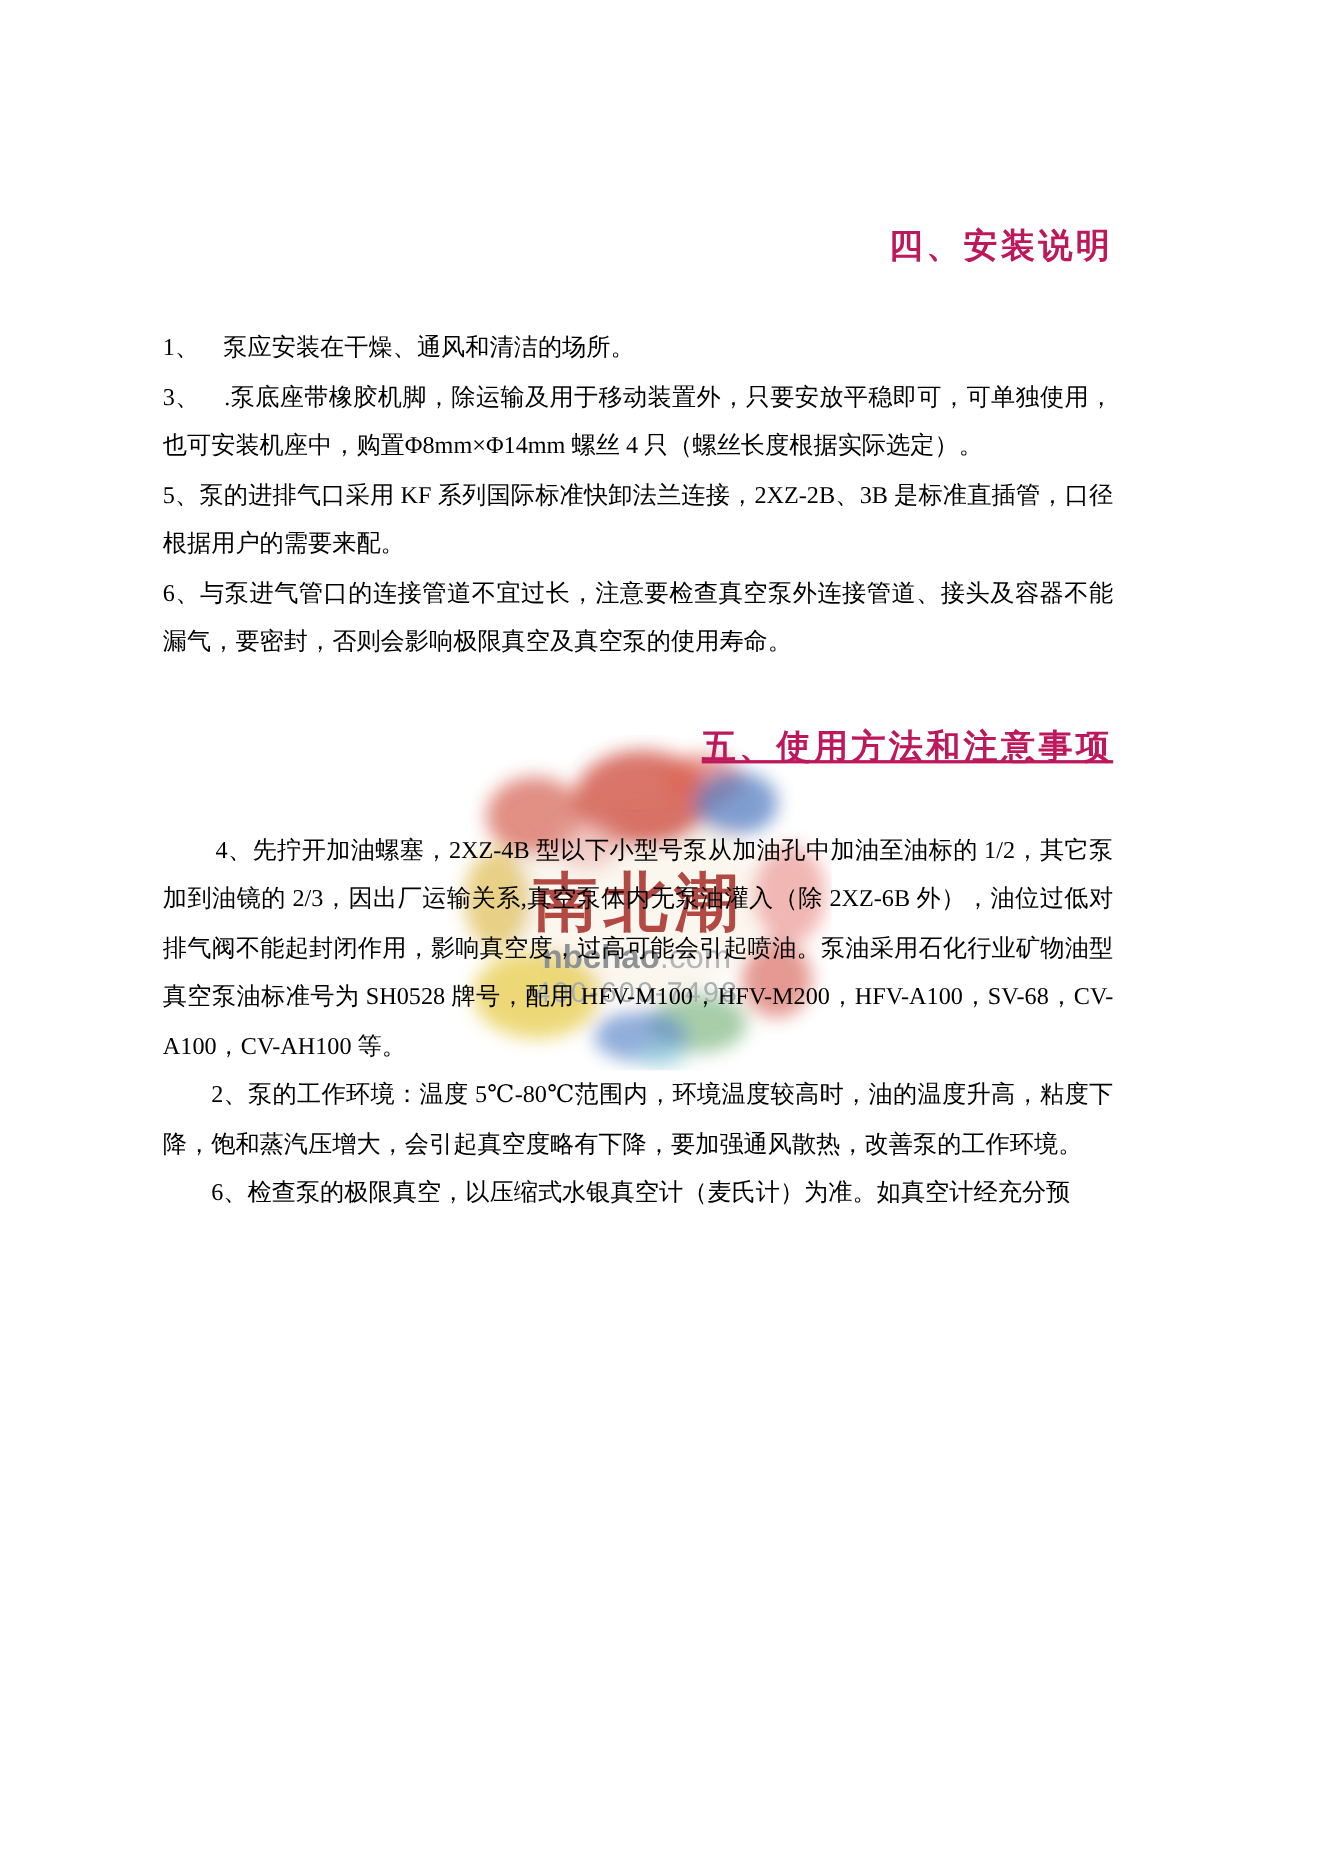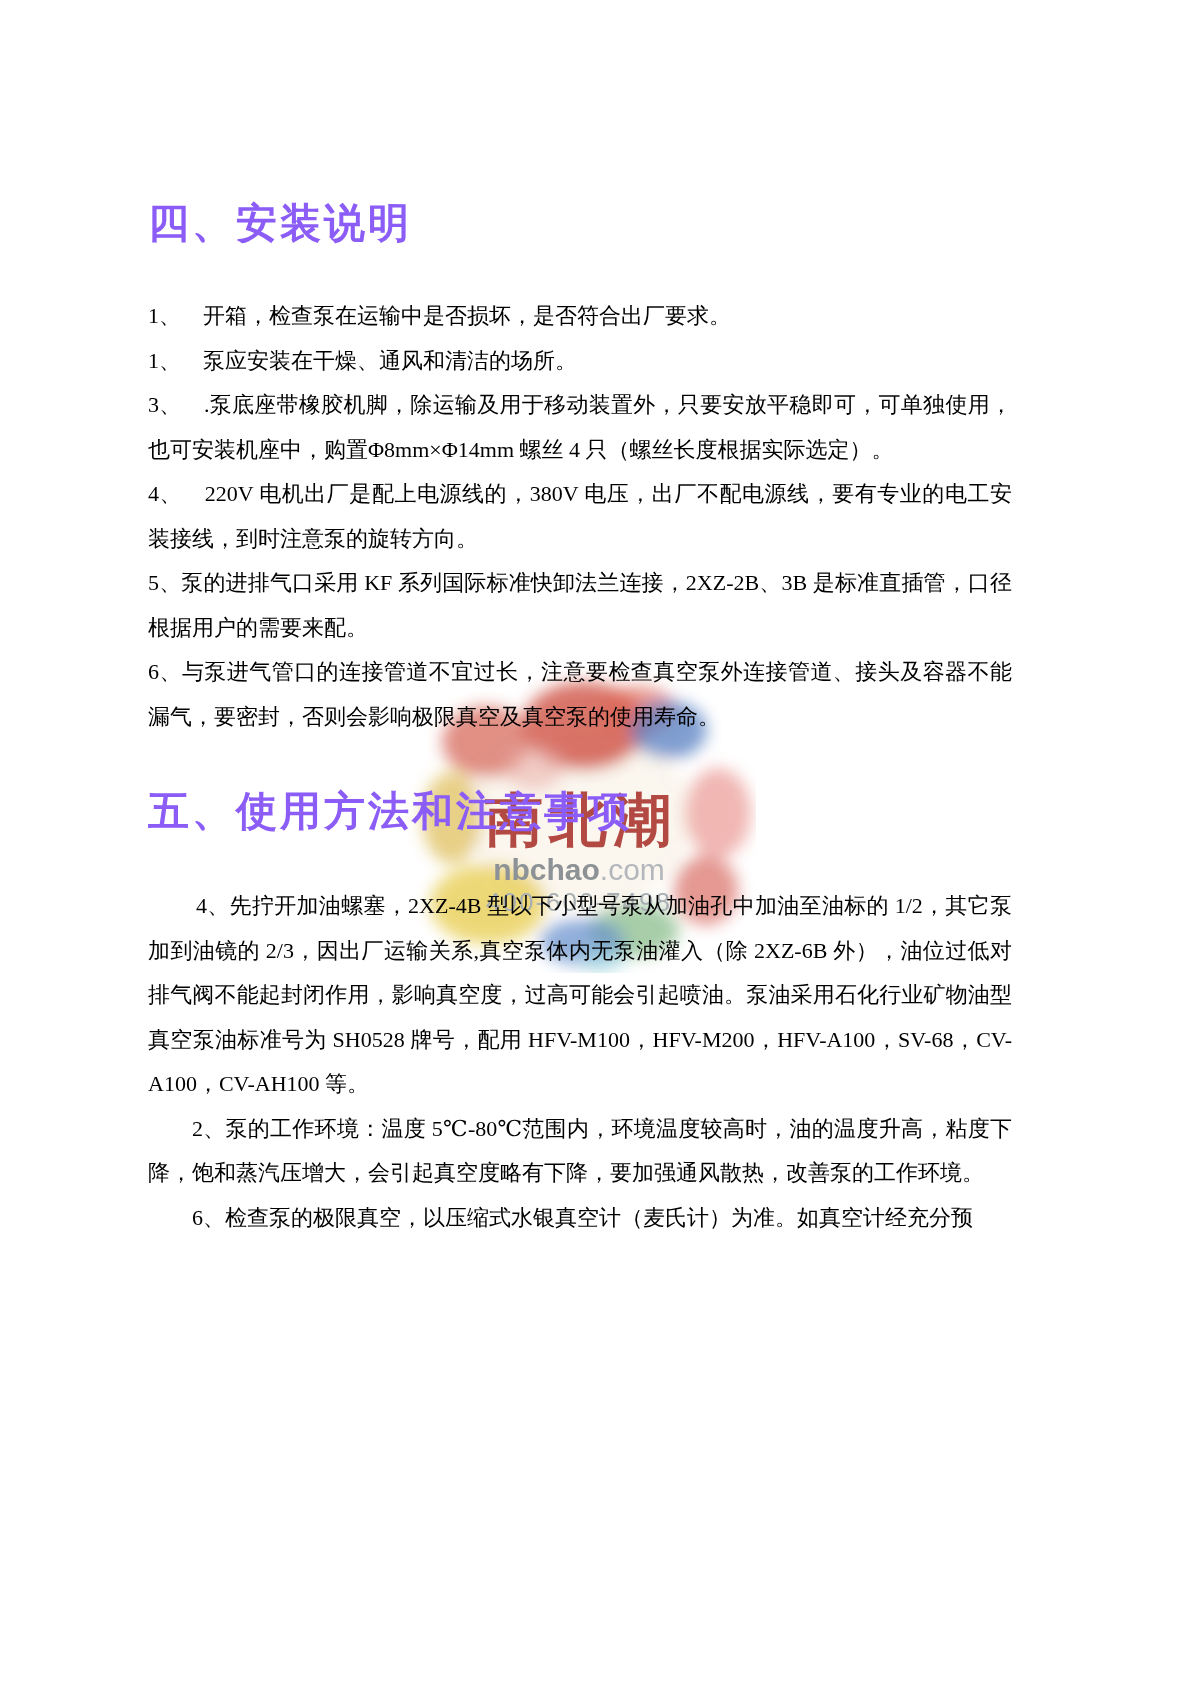--- a/index.html
+++ b/index.html
@@ -24,29 +24,29 @@
     padding: 146px 188px 0 148px;
     font-size: 22px;
     line-height: 44.5px;
     text-align: justify;
   }
   .lead-block { margin-left: 35px; }
   p.para { margin: 0; }
   .indent-2 { text-indent: 44px; }
   .indent-body { text-indent: 48px; }
   h2.sec-title {
-    font-size: 41px;
+    font-size: 31px;
     font-weight: bold;
-    text-align: left;
+    text-align: right;
     letter-spacing: 3px;
     line-height: 45px;
     margin: 55px 0 48px 0;
-    color: #8b5cf6;
+    color: #be185d;
   }
-  h2.sec-title-2 { margin: 50px 0 50px 0; }
+  h2.sec-title-2 { margin: 50px 0 50px 0; text-decoration: underline; }
   .watermark {
     position: absolute;
     left: 406px;
     top: 668px;
     width: 350px;
     height: 305px;
     z-index: 0;
     opacity: 0.88;
     pointer-events: none;
   }
@@ -89,24 +89,22 @@
       <text x="173" y="212" text-anchor="middle" font-size="30"><tspan class="wm-site-main" fill="#7d8387">nbchao</tspan><tspan class="wm-site-suffix" fill="#a9aeb2">.com</tspan></text>
       <text class="wm-phone" x="173" y="243" text-anchor="middle" font-size="26" fill="#9ba4a9">400-600-7498</text>
     </svg>
   </div>
 
   <div class="content">
 
 
     <h2 class="sec-title">四、安装说明</h2>
 
-    <p class="para">1、　开箱，检查泵在运输中是否损坏，是否符合出厂要求。</p>
     <p class="para">1、　泵应安装在干燥、通风和清洁的场所。</p>
     <p class="para">3、　.泵底座带橡胶机脚，除运输及用于移动装置外，只要安放平稳即可，可单独使用，也可安装机座中，购置Φ8mm×Φ14mm 螺丝 4 只（螺丝长度根据实际选定）。</p>
-    <p class="para">4、　220V 电机出厂是配上电源线的，380V 电压，出厂不配电源线，要有专业的电工安装接线，到时注意泵的旋转方向。</p>
     <p class="para">5、泵的进排气口采用 KF 系列国际标准快卸法兰连接，2XZ-2B、3B 是标准直插管，口径根据用户的需要来配。</p>
     <p class="para">6、与泵进气管口的连接管道不宜过长，注意要检查真空泵外连接管道、接头及容器不能漏气，要密封，否则会影响极限真空及真空泵的使用寿命。</p>
 
     <h2 class="sec-title sec-title-2">五、使用方法和注意事项</h2>
 
     <p class="para indent-body">4、先拧开加油螺塞，2XZ-4B 型以下小型号泵从加油孔中加油至油标的 1/2，其它泵加到油镜的 2/3，因出厂运输关系,真空泵体内无泵油灌入（除 2XZ-6B 外），油位过低对排气阀不能起封闭作用，影响真空度，过高可能会引起喷油。泵油采用石化行业矿物油型真空泵油标准号为 SH0528 牌号，配用 HFV-M100，HFV-M200，HFV-A100，SV-68，CV-A100，CV-AH100 等。</p>
     <p class="para indent-2">2、泵的工作环境：温度 5℃-80℃范围内，环境温度较高时，油的温度升高，粘度下降，饱和蒸汽压增大，会引起真空度略有下降，要加强通风散热，改善泵的工作环境。</p>
     <p class="para indent-2">6、检查泵的极限真空，以压缩式水银真空计（麦氏计）为准。如真空计经充分预</p>
 
   </div>

